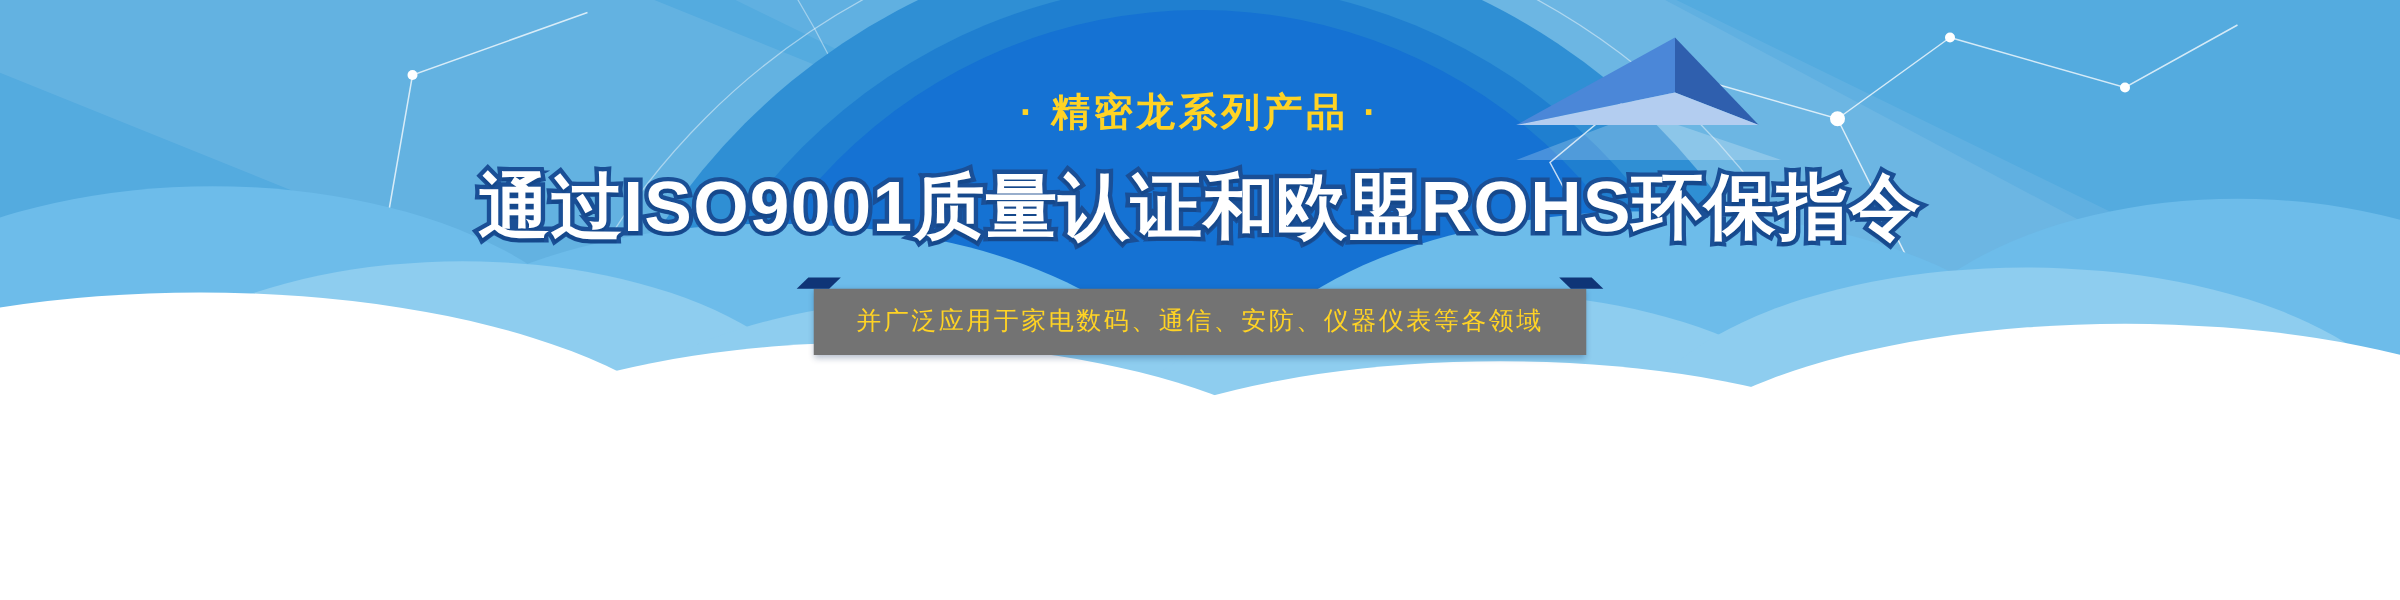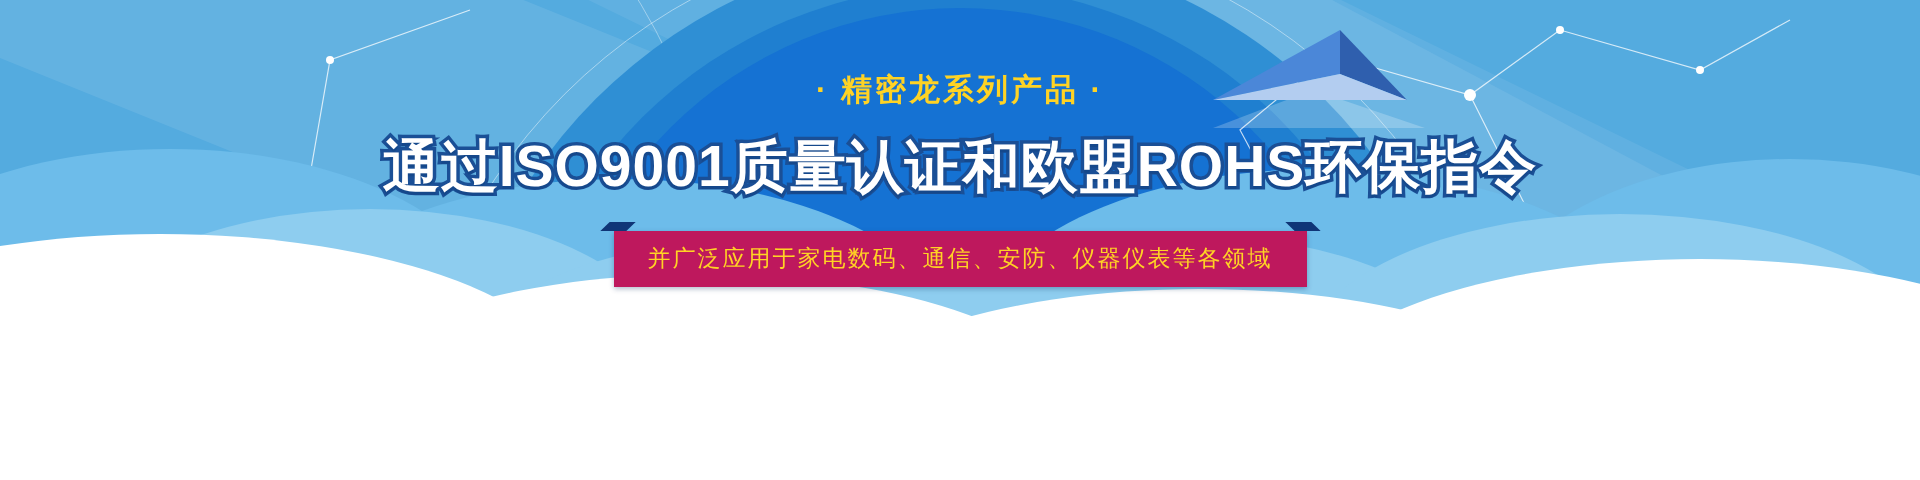--- a/index.html
+++ b/index.html
@@ -169,23 +169,23 @@
     text-align: center;
   }
 
   .caption-wrap {
     margin-top: 34px;
     display: flex;
     justify-content: center;
   }
   .caption {
     position: relative;
-    background: #be185d;
+    background: #737373;
     color: #ffd324;
-    font-size: 23px;
+    font-size: 20px;
     line-height: 1;
     letter-spacing: 2px;
     padding: 16px 34px 17px 34px;
     white-space: nowrap;
     box-shadow: 0 2px 5px rgba(10,40,90,0.30);
   }
   .caption::before,
   .caption::after {
     content: "";
     position: absolute;

